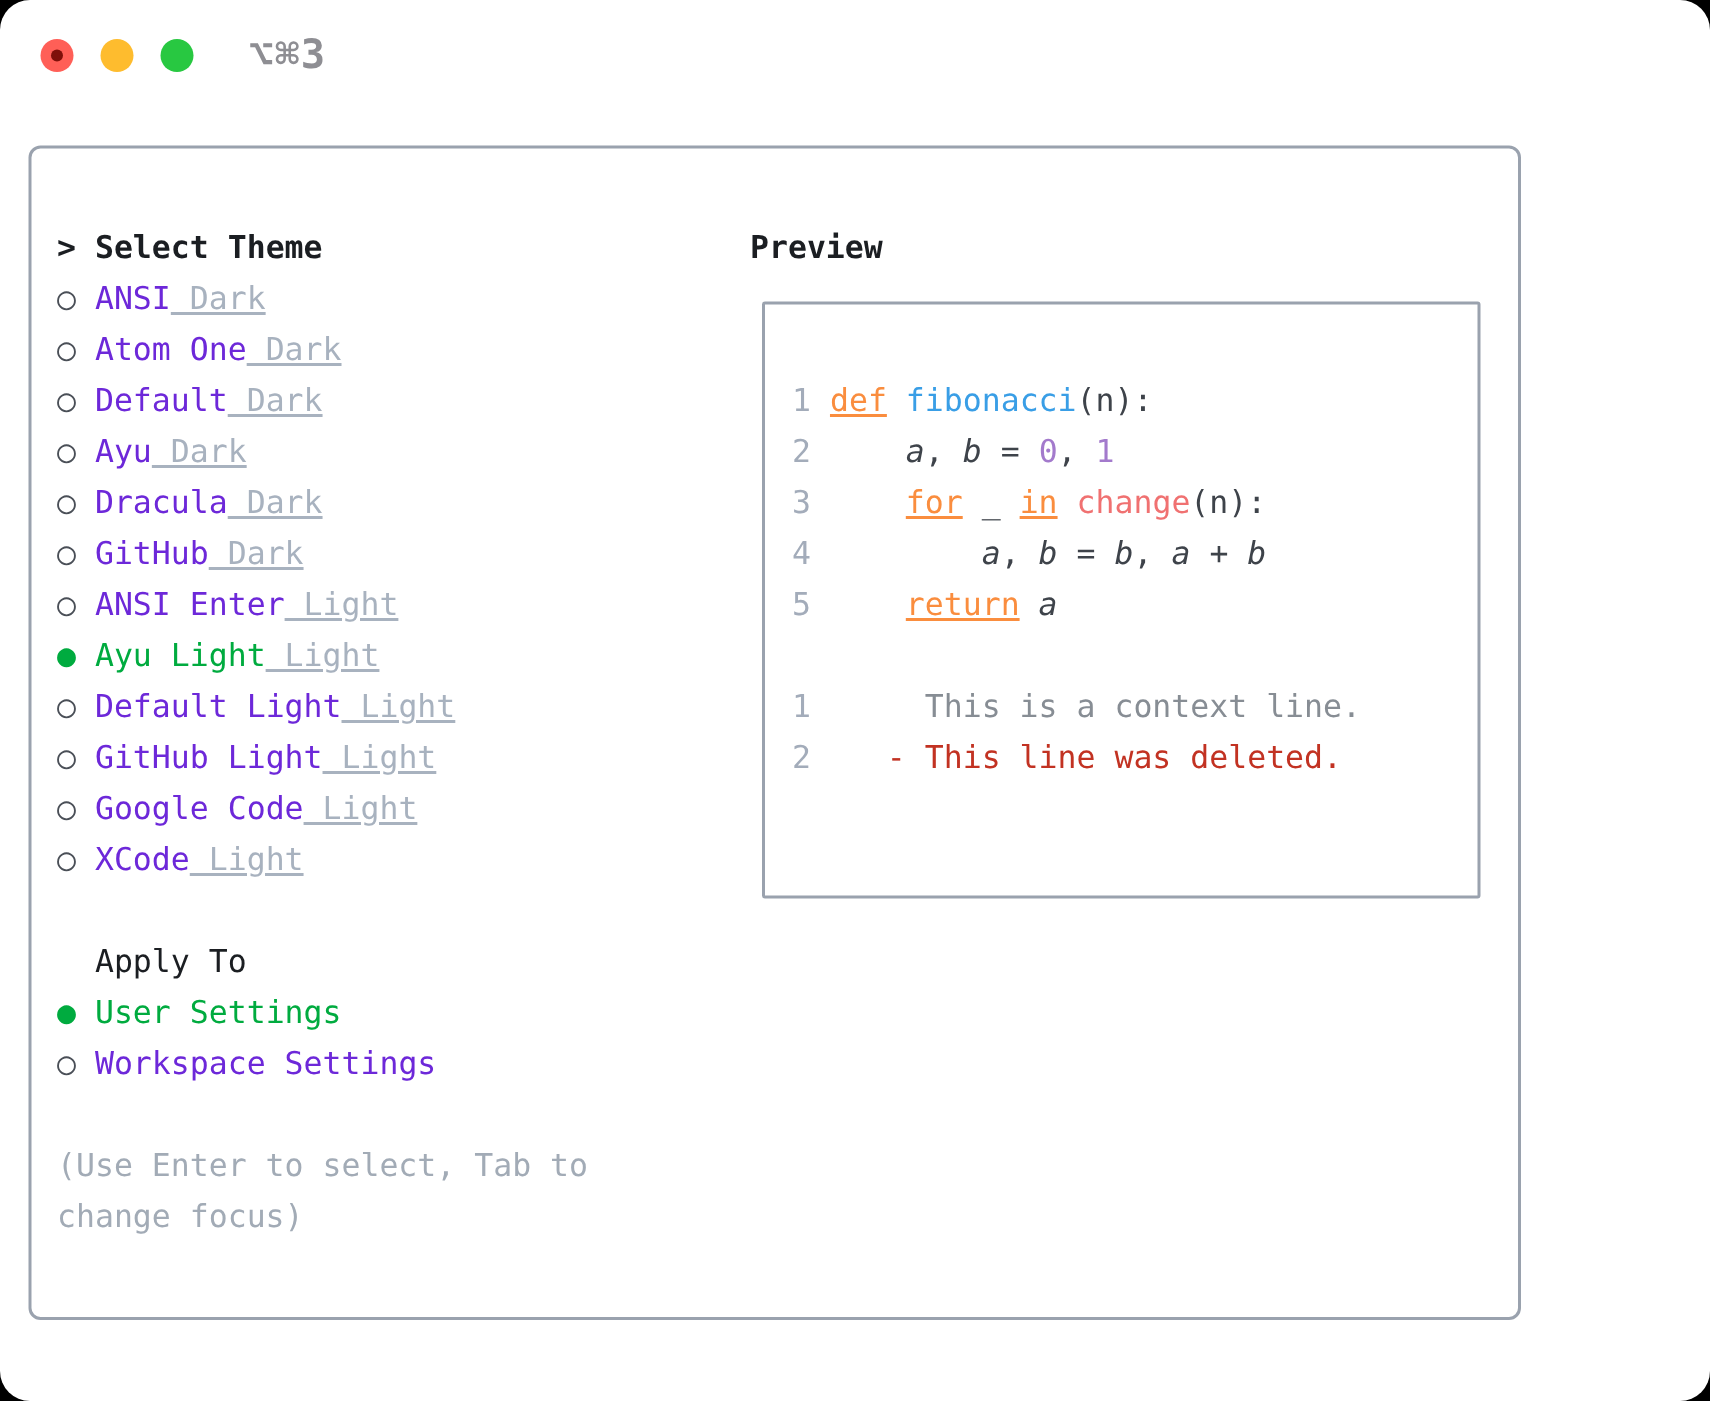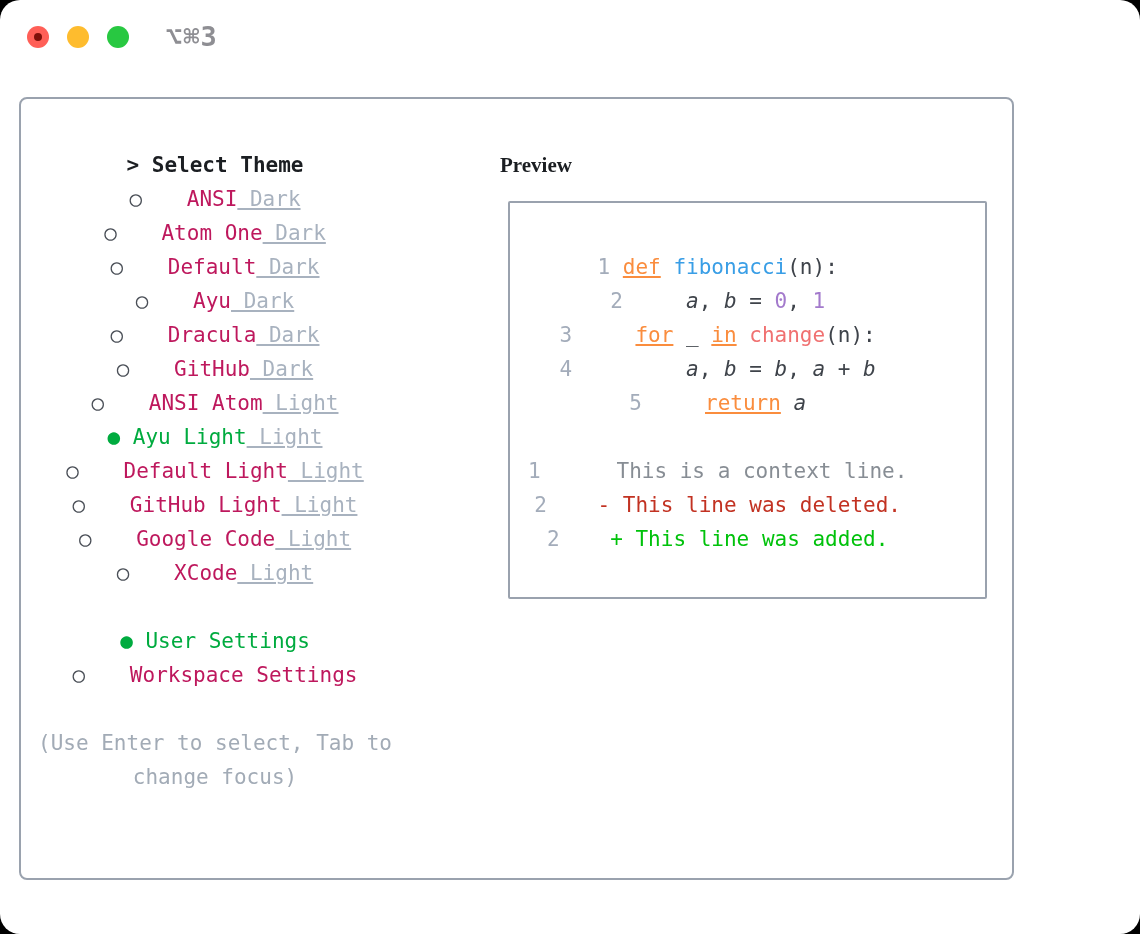--- a/index.html
+++ b/index.html
@@ -12,32 +12,32 @@
   .light-close{background:var(--c-traffic-red);}
   .light-min{background:var(--c-traffic-yellow);}
   .light-zoom{background:var(--c-traffic-green);}
   .light-close .dot{position:absolute;left:7px;top:7px;width:8px;height:8px;border-radius:50%;background:var(--c-traffic-red-dot);}
   .win-title{position:absolute;left:166px;top:21px;font-size:27px;font-weight:bold;color:var(--c-titlebar-gray);letter-spacing:1px;}
 
   
   .panel{position:absolute;left:19px;top:97px;width:991px;height:779px;border:2px solid var(--c-border);border-radius:8px;background:#fff;}
 
   
-  .row{height:34px;line-height:34px;font-size:21px;white-space:pre;text-align:center;}
+  .row{height:34px;line-height:34px;font-size:21px;white-space:pre;}
   .bold{font-weight:bold;}
   .black{color:#1b1e22;}
   .marker{color:#4a4f57;}
   .sel{color:var(--c-accent-green);}
-  .tname{color:#be185d;margin-left:32px;}
+  .tname{color:#6d28d9;}
   .variant{color:var(--c-muted-gray);text-decoration:underline;}
   .hint{color:#a2abb6;}
 
   .col-left{position:absolute;left:17px;top:49px;}
 
-  .preview-title{position:absolute;left:479px;top:49px;font-family:Liberation Serif, serif;}
+  .preview-title{position:absolute;left:479px;top:49px;}
   .preview-box{position:absolute;left:487px;top:102px;width:475px;height:394px;border:2px solid var(--c-border);border-radius:2px;}
   .code{position:absolute;left:507px;top:151px;}
 
   .tk-num{color:#a3acba;}
   .tk-kw{color:var(--c-keyword-orange);text-decoration:underline;}
   .tk-fn{color:var(--c-function-blue);}
   .tk-lit{color:var(--c-literal-purple);}
   .tk-call{color:var(--c-builtin-coral);}
   .tk-code{color:#3e434a;}
   .tk-var{color:#3e434a;font-style:italic;}
@@ -63,45 +63,45 @@
 
     <div class="col-left">
       <div class="row"><span class="bold black">&gt; </span><span class="bold black">Select Theme</span></div>
       <div id="theme-list">
           <div class="row"><span class="marker">○ </span><span class="tname">ANSI</span><span class="variant"> Dark</span></div>
           <div class="row"><span class="marker">○ </span><span class="tname">Atom One</span><span class="variant"> Dark</span></div>
           <div class="row"><span class="marker">○ </span><span class="tname">Default</span><span class="variant"> Dark</span></div>
           <div class="row"><span class="marker">○ </span><span class="tname">Ayu</span><span class="variant"> Dark</span></div>
           <div class="row"><span class="marker">○ </span><span class="tname">Dracula</span><span class="variant"> Dark</span></div>
           <div class="row"><span class="marker">○ </span><span class="tname">GitHub</span><span class="variant"> Dark</span></div>
-          <div class="row"><span class="marker">○ </span><span class="tname">ANSI Atom</span><span class="variant"> Light</span></div>
+          <div class="row"><span class="marker">○ </span><span class="tname">ANSI Enter</span><span class="variant"> Light</span></div>
           <div class="row"><span class="sel">● </span><span class="sel">Ayu Light</span><span class="variant"> Light</span></div>
           <div class="row"><span class="marker">○ </span><span class="tname">Default Light</span><span class="variant"> Light</span></div>
           <div class="row"><span class="marker">○ </span><span class="tname">GitHub Light</span><span class="variant"> Light</span></div>
           <div class="row"><span class="marker">○ </span><span class="tname">Google Code</span><span class="variant"> Light</span></div>
           <div class="row"><span class="marker">○ </span><span class="tname">XCode</span><span class="variant"> Light</span></div>
         </div>
       <div class="row"> </div>
+      <div class="row"><span class="black">  Apply To</span></div>
       <div id="apply-options">
           <div class="row"><span class="sel">● </span><span class="sel">User Settings</span></div>
           <div class="row"><span class="marker">○ </span><span class="tname">Workspace Settings</span></div>
         </div>
       <div class="row"> </div>
       <div class="row hint">(Use Enter to select, Tab to</div>
       <div class="row hint">change focus)</div>
     </div>
 
     <div class="preview-title row"><span class="bold black">Preview</span></div>
     <div class="preview-box"></div>
     <div class="code" id="code-block">
         <div class="row"><span class="tk-num">1</span><span class="tk-code"> </span><span class="tk-kw">def</span><span class="tk-code"> </span><span class="tk-fn">fibonacci</span><span class="tk-code">(n):</span></div>
         <div class="row"><span class="tk-num">2</span><span class="tk-code">     </span><span class="tk-var">a</span><span class="tk-code">, </span><span class="tk-var">b</span><span class="tk-code"> = </span><span class="tk-lit">0</span><span class="tk-code">, </span><span class="tk-lit">1</span></div>
         <div class="row"><span class="tk-num">3</span><span class="tk-code">     </span><span class="tk-kw">for</span><span class="tk-code"> _ </span><span class="tk-kw">in</span><span class="tk-code"> </span><span class="tk-call">change</span><span class="tk-code">(n):</span></div>
         <div class="row"><span class="tk-num">4</span><span class="tk-code">         </span><span class="tk-var">a</span><span class="tk-code">, </span><span class="tk-var">b</span><span class="tk-code"> = </span><span class="tk-var">b</span><span class="tk-code">, </span><span class="tk-var">a</span><span class="tk-code"> + </span><span class="tk-var">b</span></div>
         <div class="row"><span class="tk-num">5</span><span class="tk-code">     </span><span class="tk-kw">return</span><span class="tk-code"> </span><span class="tk-var">a</span></div>
         <div class="row"> </div>
         <div class="row"><span class="tk-num">1</span><span class="tk-code">      </span><span class="tk-ctx">This is a context line.</span></div>
         <div class="row"><span class="tk-num">2</span><span class="tk-code">    </span><span class="tk-del">- This line was deleted.</span></div>
-        <div class="row"><span class="tk-num">2</span><span class="tk-code">    </span><span class="tk-add">+ This line was added.</span></div>
       </div>
 
   </div>
 </div>
 
 </body></html>

